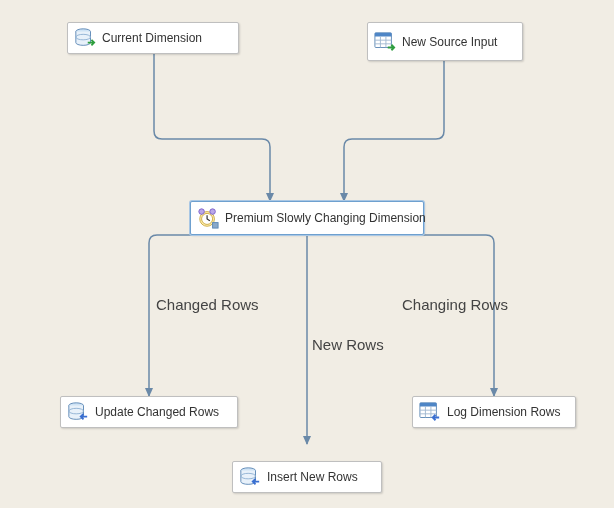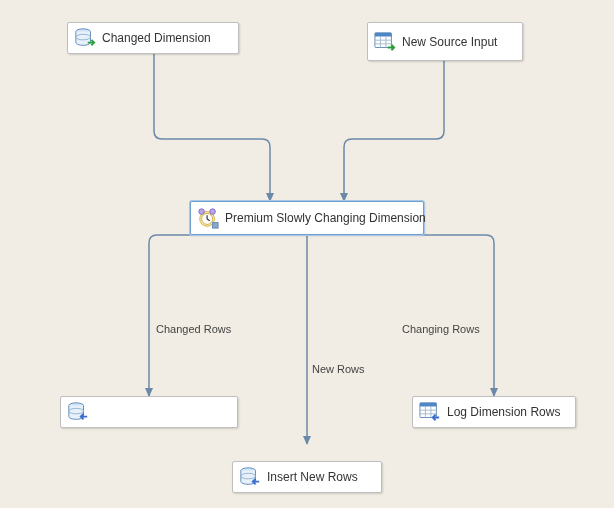--- a/index.html
+++ b/index.html
@@ -42,25 +42,24 @@
     box-shadow: 0 0 0 1px #a9c7e4, 1px 1px 2px rgba(0,0,0,0.15);
   }
   .node .icon {
     width: 22px;
     height: 22px;
     margin-right: 6px;
     flex: 0 0 auto;
   }
   .edge-label {
     position: absolute;
-    font-size: 11px;
+    font-size: 15px;
     color: #444;
     background: transparent;
     white-space: nowrap;
-    margin-top: 27px;
   }
 </style>
 </head>
 <body>
 <div class="canvas">
 
 <svg class="wires">
   <defs>
     <marker id="arrow" viewBox="0 0 10 10" refX="8" refY="5" markerWidth="7" markerHeight="7" orient="auto-start-reverse">
       <path d="M 0 1 L 9 5 L 0 9 z" fill="#6a89a8"></path>
@@ -80,21 +79,21 @@
 
 <div class="node" style="left:67px; top:22px; width:172px; height:32px;">
   <span class="icon">
     <svg viewBox="0 0 24 24">
       <ellipse cx="10" cy="5" rx="8" ry="3" fill="#cfe3f5" stroke="#5b87b5"></ellipse>
       <path d="M 2 5 L 2 17 A 8 3 0 0 0 18 17 L 18 5" fill="#e8f1fa" stroke="#5b87b5"></path>
       <ellipse cx="10" cy="11" rx="8" ry="3" fill="none" stroke="#8fb1d3"></ellipse>
       <path d="M 15 17 L 22 17 M 19 14 L 22 17 L 19 20" fill="none" stroke="#2e9e3f" stroke-width="2"></path>
     </svg>
   </span>
-  <span>Changed Dimension</span>
+  <span>Current Dimension</span>
 </div>
 
 <div class="node" style="left:367px; top:22px; width:156px; height:39px;">
   <span class="icon">
     <svg viewBox="0 0 24 24">
       <rect x="1" y="2" width="18" height="16" rx="1" fill="#fff" stroke="#5b87b5"></rect>
       <rect x="1" y="2" width="18" height="4" fill="#4f86c6"></rect>
       <line x1="1" y1="10" x2="19" y2="10" stroke="#a0b8d0"></line>
       <line x1="1" y1="14" x2="19" y2="14" stroke="#a0b8d0"></line>
       <line x1="7" y1="6" x2="7" y2="18" stroke="#a0b8d0"></line>
@@ -121,20 +120,21 @@
 
 <div class="node" style="left:60px; top:396px; width:178px; height:32px;">
   <span class="icon">
     <svg viewBox="0 0 24 24">
       <ellipse cx="10" cy="5" rx="8" ry="3" fill="#cfe3f5" stroke="#5b87b5"></ellipse>
       <path d="M 2 5 L 2 17 A 8 3 0 0 0 18 17 L 18 5" fill="#e8f1fa" stroke="#5b87b5"></path>
       <ellipse cx="10" cy="11" rx="8" ry="3" fill="none" stroke="#8fb1d3"></ellipse>
       <path d="M 22 17 L 15 17 M 18 14 L 15 17 L 18 20" fill="none" stroke="#3a6fd1" stroke-width="2"></path>
     </svg>
   </span>
+  <span>Update Changed Rows</span>
 </div>
 
 <div class="node" style="left:412px; top:396px; width:164px; height:32px;">
   <span class="icon">
     <svg viewBox="0 0 24 24">
       <rect x="1" y="2" width="18" height="16" rx="1" fill="#fff" stroke="#5b87b5"></rect>
       <rect x="1" y="2" width="18" height="4" fill="#4f86c6"></rect>
       <line x1="1" y1="10" x2="19" y2="10" stroke="#a0b8d0"></line>
       <line x1="1" y1="14" x2="19" y2="14" stroke="#a0b8d0"></line>
       <line x1="7" y1="6" x2="7" y2="18" stroke="#a0b8d0"></line>

